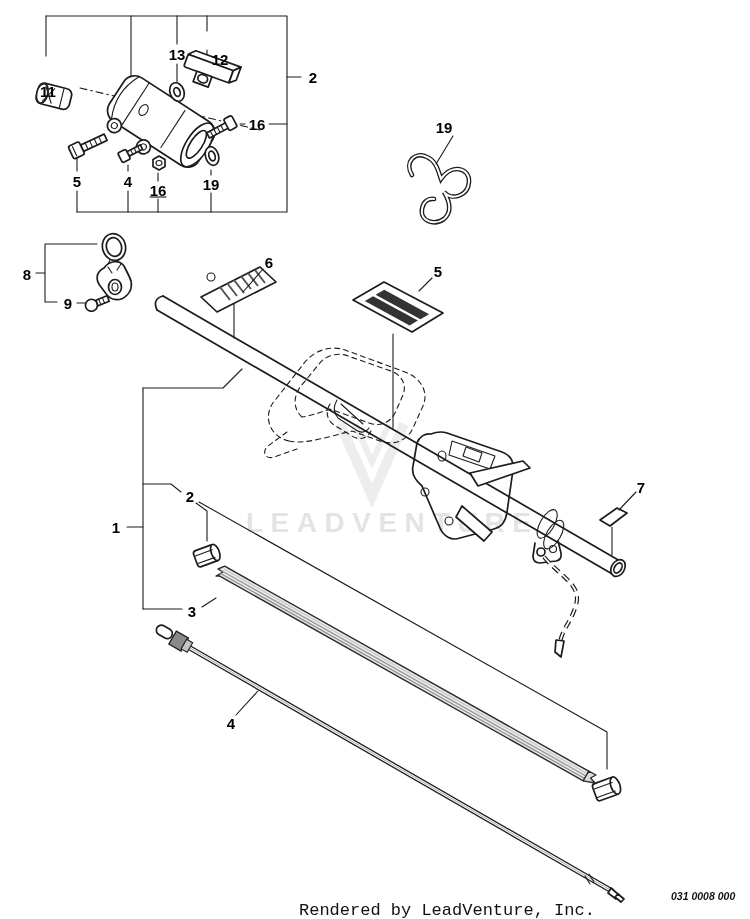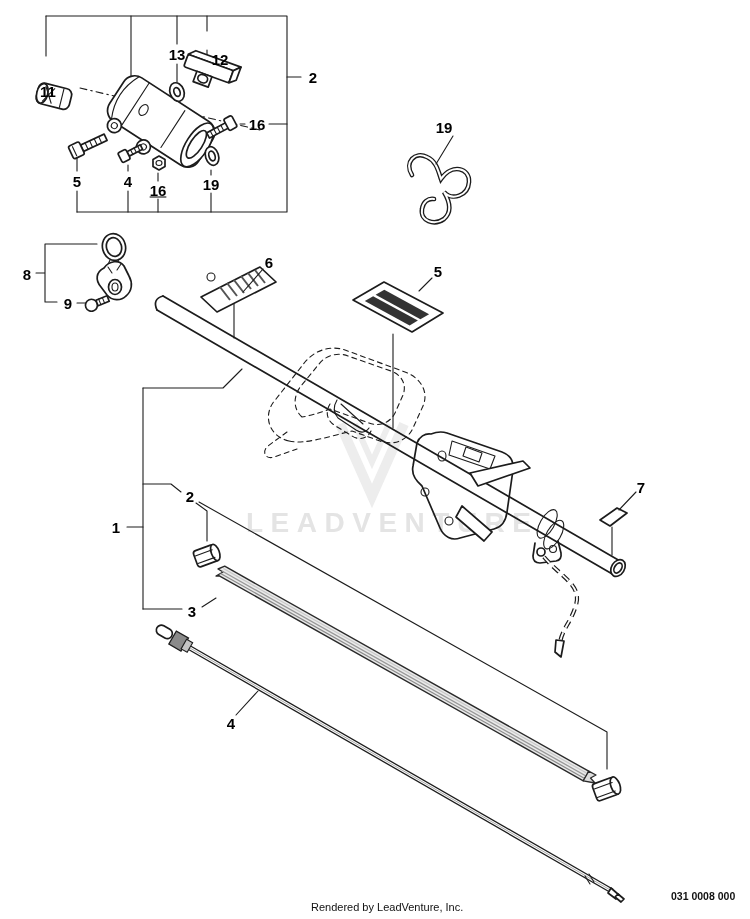--- a/index.html
+++ b/index.html
@@ -6,22 +6,22 @@
   .canvas{position:relative;width:750px;height:919px;background:#fff;overflow:hidden;
           font-family:"Liberation Sans",sans-serif;}
   svg{position:absolute;left:0;top:0;}
   .ln{fill:none;stroke:#1c1c1c;stroke-width:1.7;stroke-linejoin:round;stroke-linecap:round}
   .th{fill:none;stroke:#1c1c1c;stroke-width:1.1;stroke-linejoin:round;stroke-linecap:round}
   .fw{fill:#fff;stroke:#1c1c1c;stroke-width:1.7;stroke-linejoin:round}
   .dsh{stroke-dasharray:5 4}
   .ddot{stroke-dasharray:7 4 1.5 4}
   .plabel{position:absolute;transform:translate(-50%,-50%);font-weight:bold;font-size:15px;
           color:#000;white-space:nowrap;}
-  .code{position:absolute;left:671px;top:890px;font-weight:bold;font-size:10.5px;color:#111;}
-  .credit{position:absolute;left:311px;top:901px;font-size:11px;color:#111;}
+  .code{position:absolute;left:671px;top:890px;font-weight:bold;font-size:10.5px;color:#111;font-style:italic;}
+  .credit{position:absolute;left:299px;top:901px;font-size:17px;color:#111;font-family:Liberation Mono, monospace;}
 </style>
 </head>
 <body>
 
 <div class="canvas">
 
 <svg width="750" height="919" viewBox="0 0 750 919">
 
   <g>
     <path d="M340,424 L372,496 L404,424" fill="none" stroke="#ededed" stroke-width="10" stroke-linejoin="miter"></path>

